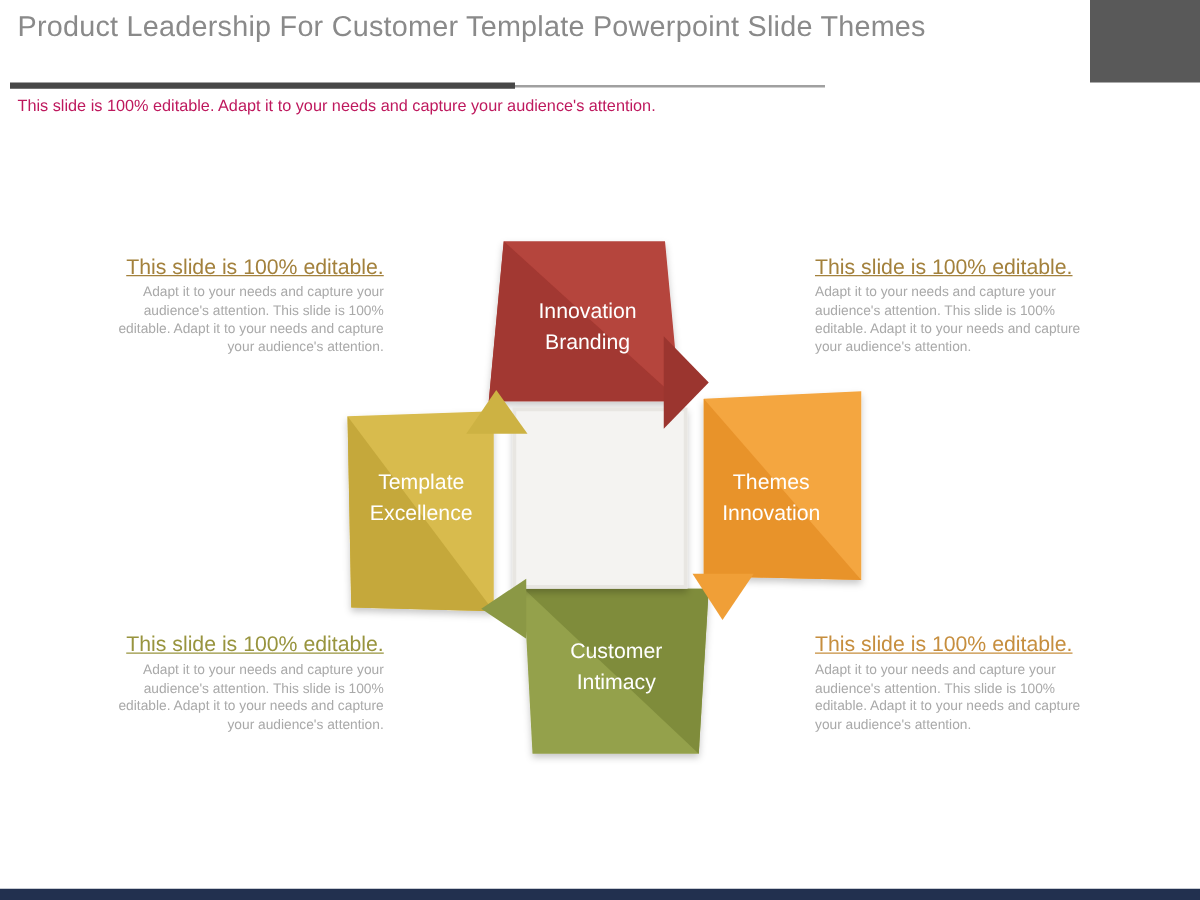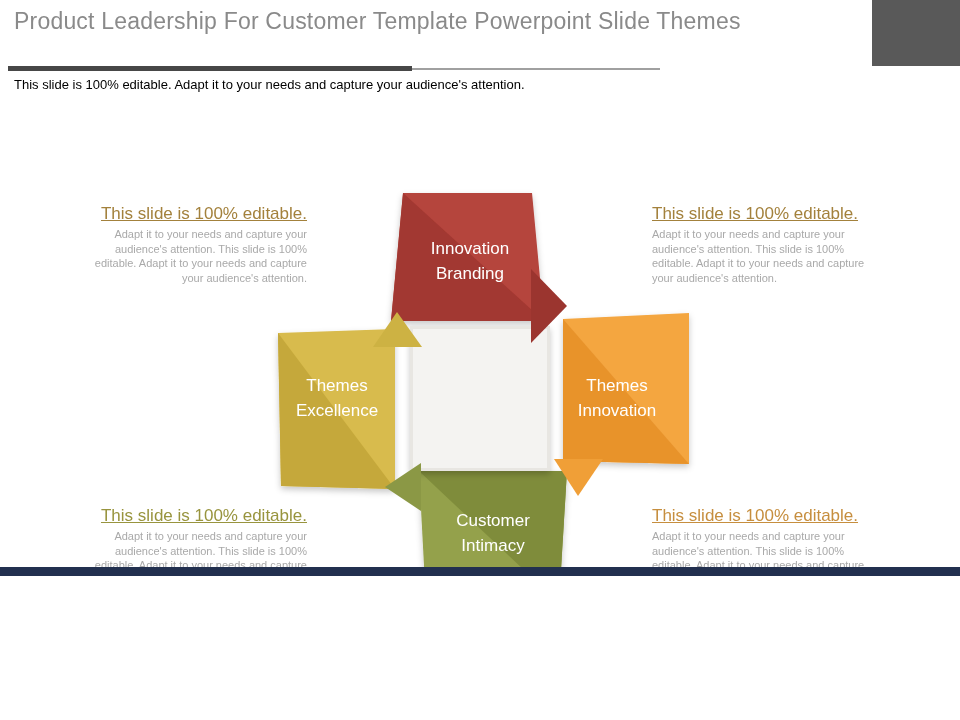--- a/index.html
+++ b/index.html
@@ -1,17 +1,17 @@
 <!DOCTYPE html>
 <html><head>
 <meta charset="utf-8">
 <style>
   html,body{margin:0;padding:0;background:#ffffff;}
   .slide{
-    position:relative;width:960px;height:576px;background:#ffffff;
+    position:relative;width:960px;height:720px;background:#ffffff;
     font-family:"Liberation Sans", sans-serif;overflow:hidden;
   }
   .accent-block{position:absolute;top:0;left:872px;width:88px;height:66px;}
   .slide-title{
     position:absolute;top:8px;left:14px;width:840px;margin:0;
     font-size:23px;font-weight:400;letter-spacing:.2px;
   }
   .rule{position:absolute;top:66px;left:8px;width:652px;height:7px;}
   .rule-light{position:absolute;top:2px;left:0;width:652px;height:2px;}
   .rule-dark{position:absolute;top:0;left:0;width:404px;height:5px;}
@@ -37,21 +37,21 @@
 
   <div class="accent-block" style="background-color: rgb(89, 89, 89);"></div>
 
   <h1 class="slide-title" style="color: rgb(138, 138, 138);">Product Leadership For Customer Template Powerpoint Slide Themes</h1>
 
   <div class="rule">
     <div class="rule-light" style="background-color: rgb(160, 160, 160);"></div>
     <div class="rule-dark" style="background-color: rgb(71, 71, 71);"></div>
   </div>
 
-  <p class="slide-subtitle" style="color: #000000;">This slide is 100% editable. Adapt it to your needs and capture your audience's attention.</p>
+  <p class="slide-subtitle" style="color: #be185d;">This slide is 100% editable. Adapt it to your needs and capture your audience's attention.</p>
 
   <svg class="diagram" width="960" height="720" viewBox="0 0 960 720">
     <defs>
       <filter id="ds" x="-20%" y="-20%" width="140%" height="140%">
         <feDropShadow dx="0" dy="3" stdDeviation="3" flood-color="#000000" flood-opacity="0.22"></feDropShadow>
       </filter>
     </defs>
 
     <g filter="url(#ds)">
       <polygon points="403,193 532,193 544,321 391,321" fill="#b5443d"></polygon>
@@ -80,21 +80,21 @@
 
     <polygon points="531,269 567,306 531,343" fill="#9b352f"></polygon>
     <polygon points="554,459 603,459 578,496" fill="#f09f37"></polygon>
     <polygon points="421,463 421,511 385,487" fill="#8b9845"></polygon>
     <polygon points="373,347 422,347 397,312" fill="#cdb243"></polygon>
   </svg>
 
   <div class="seg-label" style="left:405px;top:236px;width:130px">Innovation Branding</div>
   <div class="seg-label" style="left:557px;top:373px;width:120px">Themes Innovation</div>
   <div class="seg-label" style="left:433px;top:508px;width:120px">Customer Intimacy</div>
-  <div class="seg-label" style="left:277px;top:373px;width:120px">Themes Excellence</div>
+  <div class="seg-label" style="left:277px;top:373px;width:120px">Template Excellence</div>
 
   <div class="callout align-right" style="left:85px;top:204px">
     <div class="callout-heading" style="color: rgb(163, 129, 60);">This slide is 100% editable.</div>
     <div class="callout-body" style="color: rgb(169, 169, 169);">Adapt it to your needs and capture your audience's attention. This slide is 100% editable. Adapt it to your needs and capture your audience's attention.</div>
   </div>
 
   <div class="callout align-left" style="left:652px;top:204px">
     <div class="callout-heading" style="color: rgb(163, 129, 60);">This slide is 100% editable.</div>
     <div class="callout-body" style="color: rgb(169, 169, 169);">Adapt it to your needs and capture your audience's attention. This slide is 100% editable. Adapt it to your needs and capture your audience's attention.</div>
   </div>

